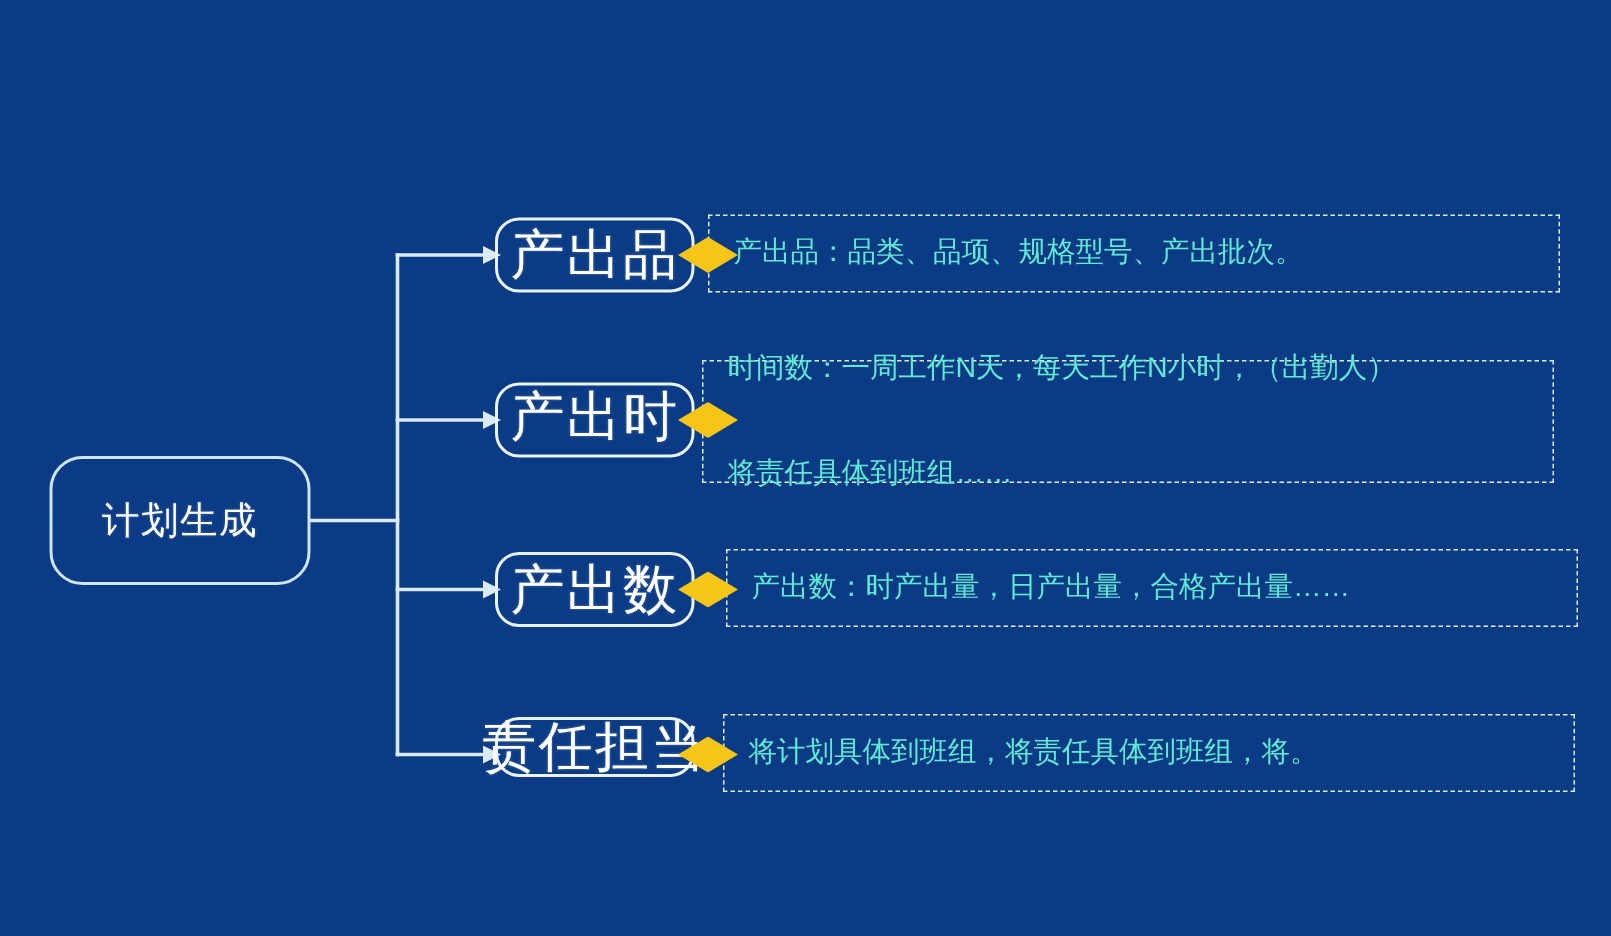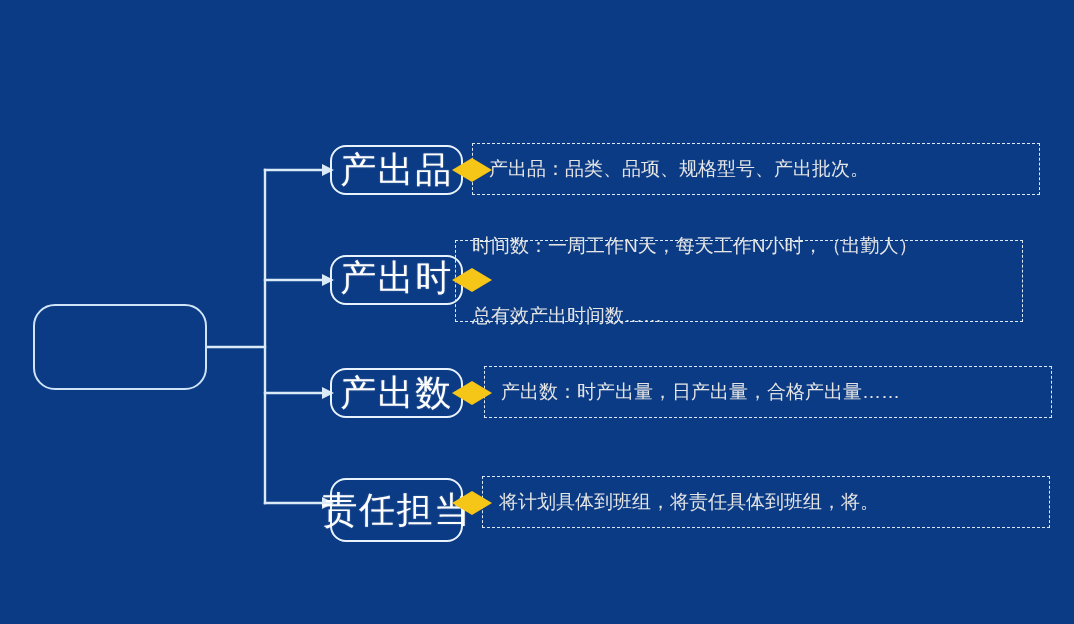--- a/index.html
+++ b/index.html
@@ -76,21 +76,21 @@
 
   
   .desc-box {
     position: absolute;
     border: 1.6px dashed #dce9f7;
     box-sizing: border-box;
     display: flex;
     flex-direction: column;
     justify-content: center;
     padding: 4px 10px 4px 16px;
-    color: #e5e5e5;
+    color: #5eead4;
     font-size: 19px;
     line-height: 34px;
     z-index: 3;
   }
   .desc-line { white-space: nowrap; }
 </style>
 </head>
 <body>
 
 <div id="canvas">
@@ -109,48 +109,49 @@
     </g>
     <g fill="#dbeaf8">
       <polygon points="322,164 334,170 322,176"></polygon>
       <polygon points="322,274 334,280 322,286"></polygon>
       <polygon points="322,387 334,393 322,399"></polygon>
       <polygon points="322,497 334,503 322,509"></polygon>
     </g>
   </svg>
 
   <div class="root-node">
+    <span class="root-line">计划生成</span>
   </div>
 
   <div class="branch-node" style="left:330px; top:145px; width:133px; height:50px;">
     <span>产出品</span>
   </div>
   <div class="diamond" style="left:452px; top:158px;"></div>
   <div class="desc-box" style="left:472px; top:143px; width:568px; height:52px;">
     <span class="desc-line">产出品：品类、品项、规格型号、产出批次。</span>
   </div>
 
   <div class="branch-node" style="left:330px; top:255px; width:133px; height:50px;align-items:flex-end;">
     <span>产出时</span>
   </div>
   <div class="diamond" style="left:452px; top:268px;"></div>
-  <div class="desc-box" style="left:455px; top:240px; width:568px; height:82px;gap:36px;">
+  <div class="desc-box" style="left:468px; top:240px; width:568px; height:82px;gap:36px;">
     <span class="desc-line">时间数：一周工作N天，每天工作N小时，（出勤人）</span>
-    <span class="desc-line">总有效产出时间数……</span>
+    <span class="desc-line">将责任具体到班组……</span>
   </div>
 
   <div class="branch-node" style="left:330px; top:368px; width:133px; height:50px;">
     <span>产出数</span>
   </div>
   <div class="diamond" style="left:452px; top:381px;"></div>
   <div class="desc-box" style="left:484px; top:366px; width:568px; height:52px;">
     <span class="desc-line">产出数：时产出量，日产出量，合格产出量……</span>
   </div>
 
-  <div class="branch-node" style="left:330px; top:478px; width:133px; height:64px;">
+  <div class="branch-node" style="left:330px; top:478px; width:133px; height:40px;">
     <span>责任担当</span>
   </div>
   <div class="diamond" style="left:452px; top:491px;"></div>
   <div class="desc-box" style="left:482px; top:476px; width:568px; height:52px;">
     <span class="desc-line">将计划具体到班组，将责任具体到班组，将。</span>
   </div>
 
 </div>
 
 </body></html>

